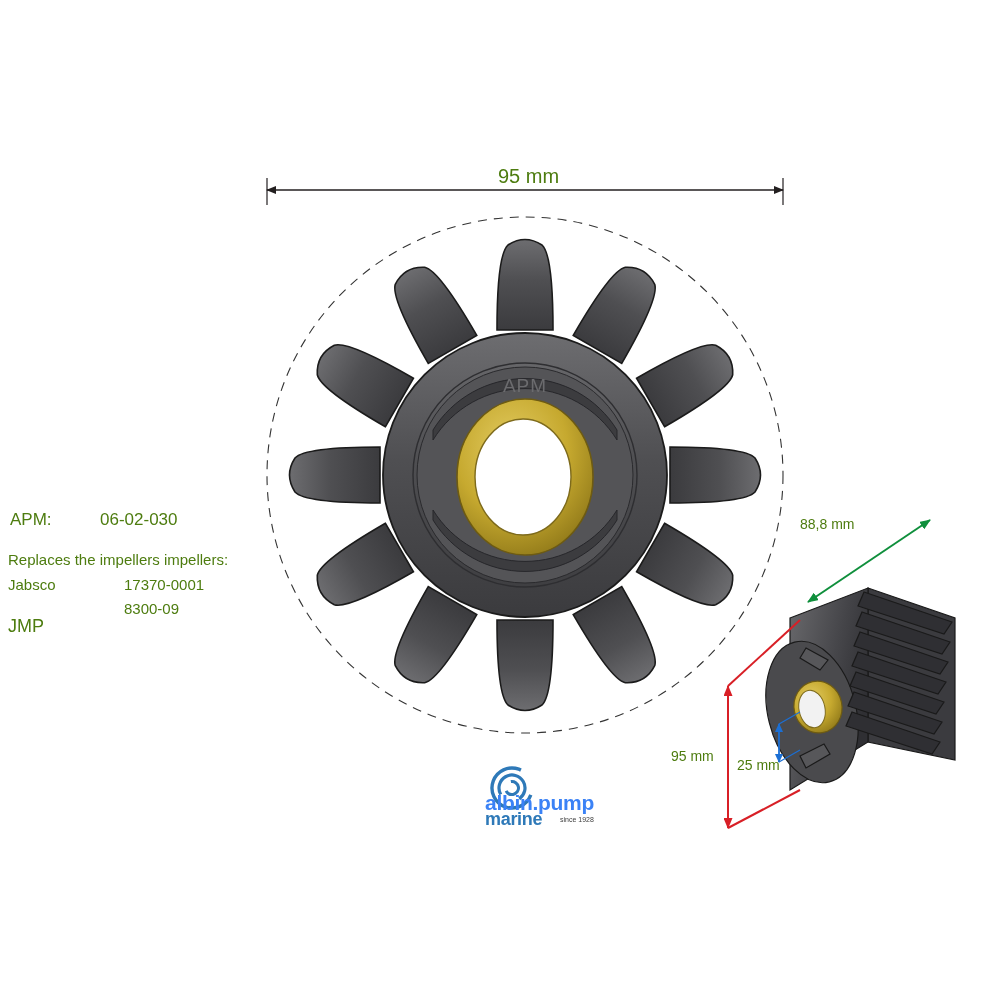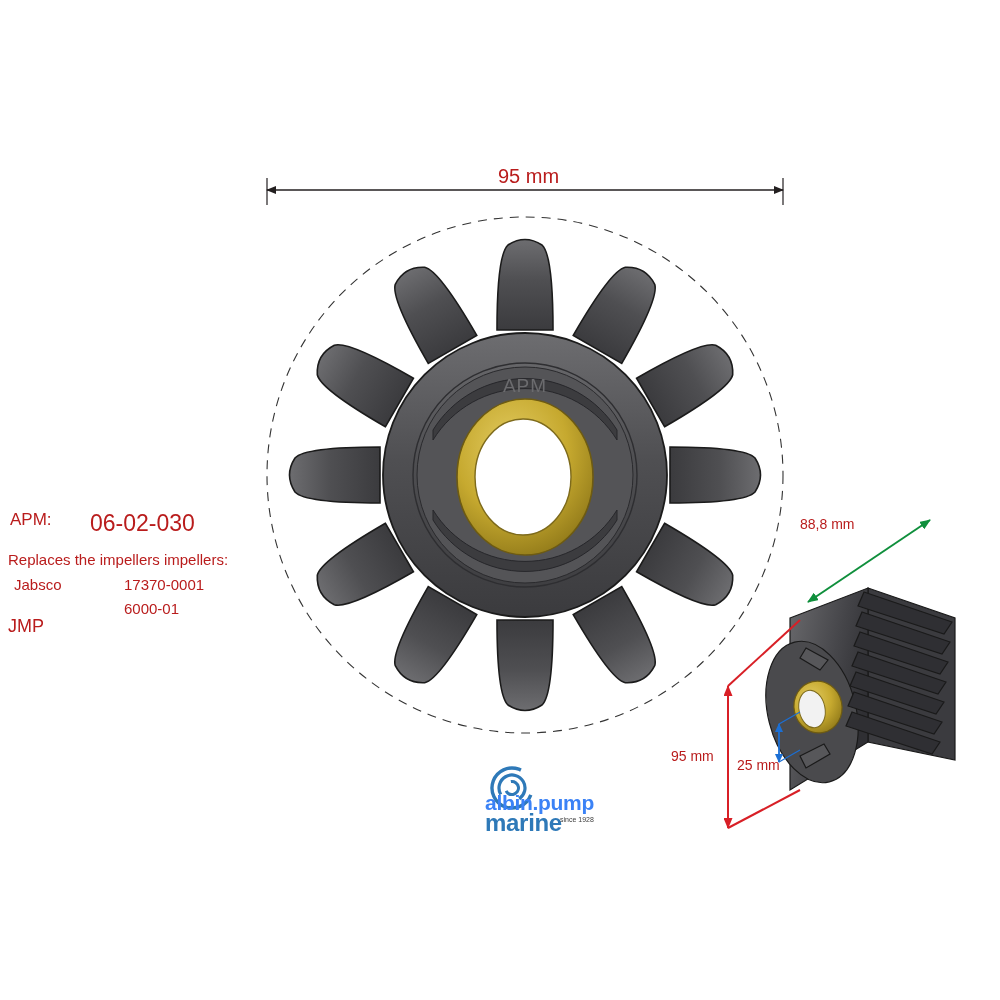--- a/index.html
+++ b/index.html
@@ -18,27 +18,27 @@
   #stage {
     position: absolute;
     left: 0; top: 0;
     width: 1000px;
     height: 1000px;
   }
   .txt {
     position: absolute;
     white-space: pre;
     font-family: "Liberation Sans", sans-serif;
-    color: #b91c1c;
+    color: #4d7c0f;
   }
   
   #apm-label { left: 10px;  top: 510px; font-size: 17px; }
-  #apm-code  { left: 90px;  top: 510px; font-size: 23px; text-align: center; }
+  #apm-code  { left: 100px;  top: 510px; font-size: 17px; text-align: center; }
   #replaces  { left: 8px;   top: 551px; font-size: 15px; }
-  #brand1    { left: 14px;   top: 576px; font-size: 15px; text-align: center; }
+  #brand1    { left: 8px;   top: 576px; font-size: 15px; text-align: center; }
   #code1     { left: 124px; top: 576px; font-size: 15px; }
   #brand2    { left: 8px;   top: 616px; font-size: 18px; }
   #code2     { left: 124px; top: 600px; font-size: 15px; }
 
   
   #dim-main     { left: 498px; top: 165px; font-size: 20px; }
   #dim-888      { left: 800px; top: 516px; font-size: 14px; }
   #dim-95-small { left: 671px; top: 748px; font-size: 14px; }
   #dim-25       { left: 737px; top: 757px; font-size: 14px; }
 
@@ -54,21 +54,21 @@
     position: absolute;
     left: 30px; top: 29px;
     font-size: 21px;
     font-weight: bold;
     letter-spacing: -0.3px;
     color: #3b82f6;
   }
   #logo-marine {
     position: absolute;
     left: 30px; top: 47px;
-    font-size: 24px;
+    font-size: 18px;
     font-weight: bold;
     letter-spacing: -0.3px;
     color: #2e79b8;
   }
   #logo-since {
     position: absolute;
     left: 105px; top: 54px;
     font-size: 7px;
     color: #3d3d3d;
   }
@@ -236,21 +236,21 @@
       </g>
     </g>
   </svg>
 
   <div class="txt" id="apm-label">APM:</div>
   <div class="txt" id="apm-code">06-02-030</div>
   <div class="txt" id="replaces">Replaces the impellers impellers:</div>
   <div class="txt" id="brand1">Jabsco</div>
   <div class="txt" id="code1">17370-0001</div>
   <div class="txt" id="brand2">JMP</div>
-  <div class="txt" id="code2">6000-01</div>
+  <div class="txt" id="code2">8300-09</div>
 
   <div class="txt" id="dim-main">95 mm</div>
   <div class="txt" id="dim-888">88,8 mm</div>
   <div class="txt" id="dim-95-small">95 mm</div>
   <div class="txt" id="dim-25">25 mm</div>
 
   <div id="logo-wrap">
     <div id="logo-albin">albin.pump</div>
     <div id="logo-marine">marine</div>
     <div id="logo-since">since 1928</div>

